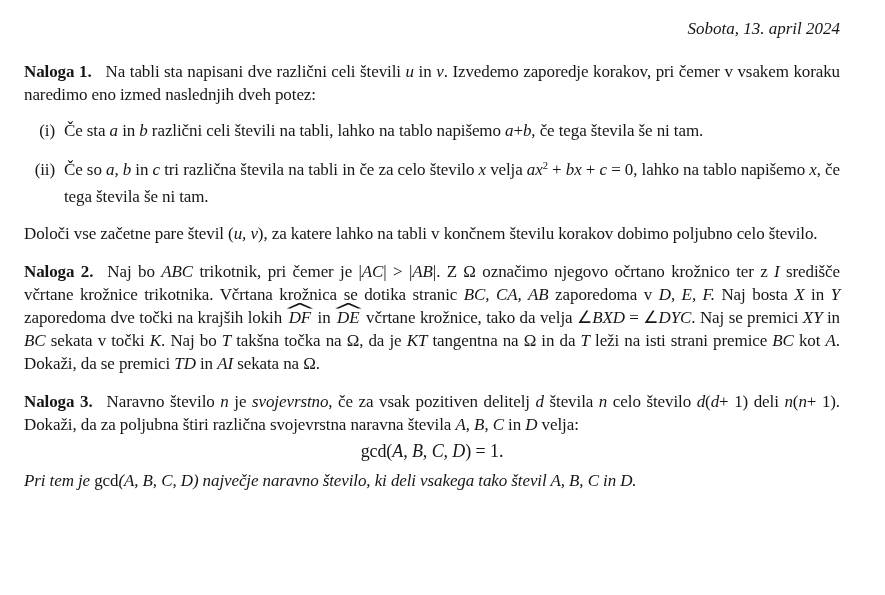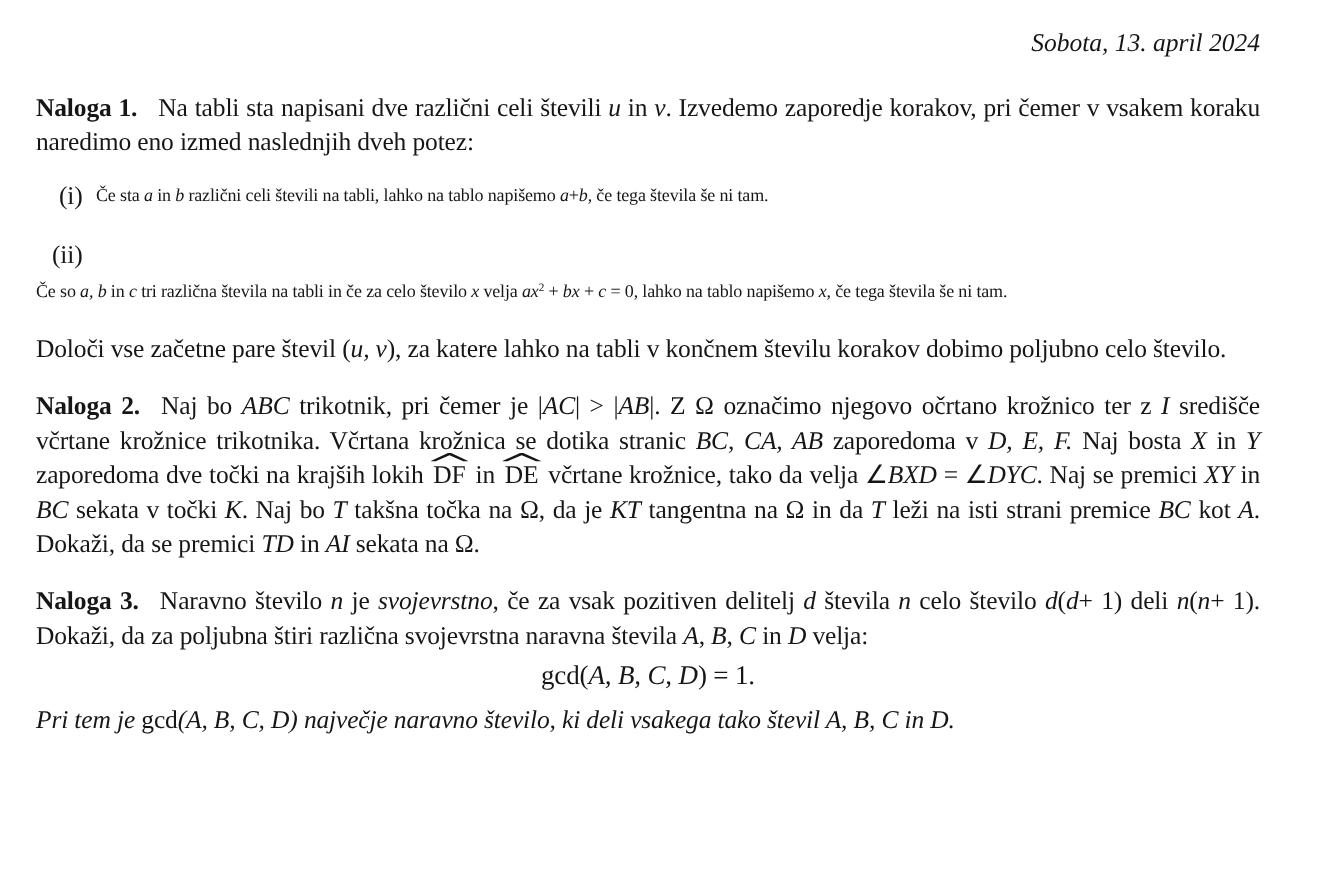--- a/index.html
+++ b/index.html
@@ -27,49 +27,50 @@
     font-size: 17px;
     line-height: 23px;
     text-align: justify;
     letter-spacing: -0.1px;
   }
   .prob-label { font-weight: bold; margin-right: 14px; }
   .problem { margin-bottom: 15px; }
   .problem:last-child { margin-bottom: 0; }
   .enum-list { margin: 12px 0; }
   .enum-item { display: flex; margin-bottom: 13px; }
-  .enum-item:last-child { margin-bottom: 0; flex-direction: column; }
+  .enum-item:last-child { margin-bottom: 0; }
   .enum-marker {
     flex: none; width: 31px;
     text-align: right; margin-right: 9px;
     font-size: 17px; line-height: 25.5px;
     letter-spacing: -0.1px;
   }
   .enum-text {
     flex: 1;
-    font-size: 12px; line-height: 25.5px;
+    font-size: 17px; line-height: 25.5px;
     text-align: justify;
     letter-spacing: -0.1px;
   }
   .outro { margin-top: 12px; }
   .equation-line {
     text-align: center;
     font-size: 18px; line-height: 25.5px;
     margin: 3px 0 5px;
     letter-spacing: -0.1px;
   }
   
   .seg-r  { font-style: normal; }
   .seg-i  { font-style: italic; }
   .seg-sup {
     font-style: normal;
     font-size: 62%;
     position: relative; top: -0.55em;
   }
   .seg-hat {
+    font-style: italic;
     position: relative;
     display: inline-block;
     padding: 0 2px;
     margin-top: -3px;
   }
   .seg-hat::before {
     content: "";
     position: absolute;
     top: -3px; left: 0; right: 0; height: 6px;
     background: #161616;

